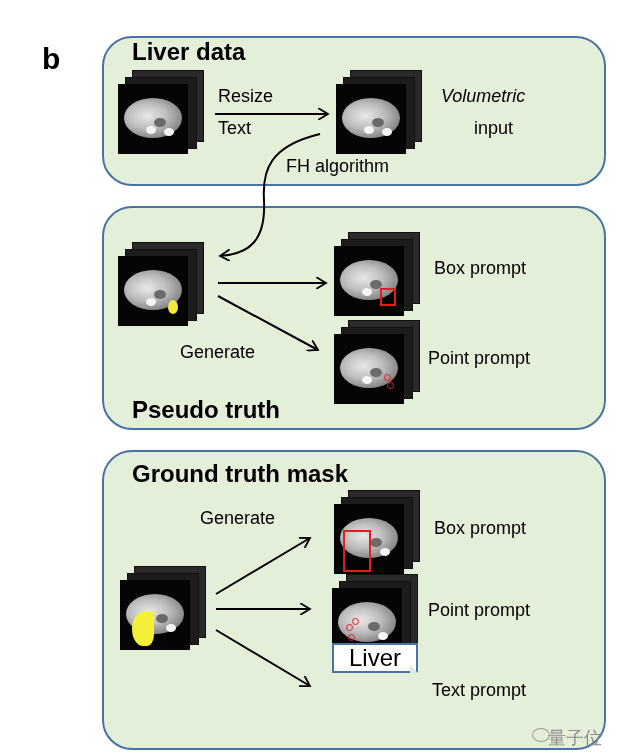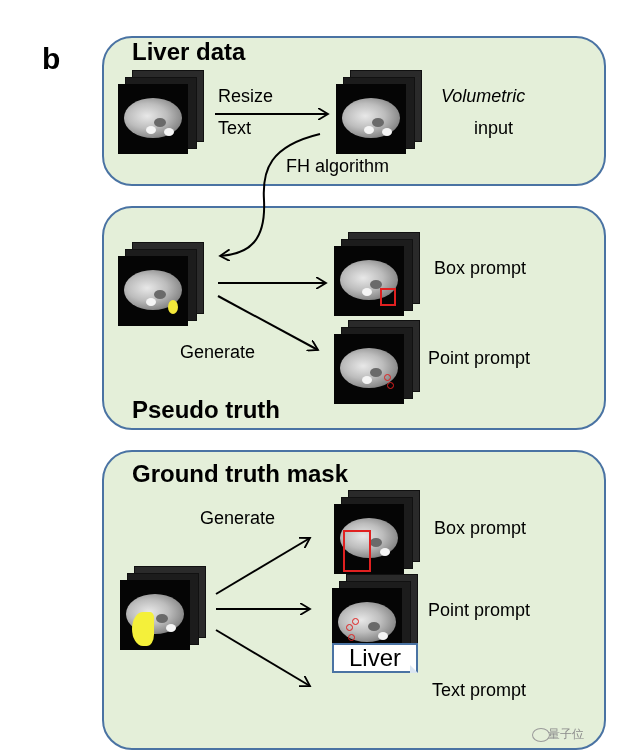--- a/index.html
+++ b/index.html
@@ -20,21 +20,21 @@
   .cube .org2{position:absolute;left:40px;top:30px;width:10px;height:8px;background:#f5f5f5;border-radius:50%;}
   .cube .org3{position:absolute;left:30px;top:20px;width:12px;height:9px;background:#6a6a6a;border-radius:50%;}
   .mask-kidney{position:absolute;left:44px;top:30px;width:10px;height:14px;background:#f4e83a;border-radius:50% 50% 50% 50%;}
   .mask-liver{position:absolute;left:6px;top:18px;width:22px;height:34px;background:#f4f03a;border-radius:60% 20% 40% 60%;}
   .boxprompt-small{position:absolute;left:40px;top:28px;width:12px;height:14px;border:2px solid #e02020;}
   .boxprompt-liver{position:absolute;left:3px;top:12px;width:24px;height:38px;border:2px solid #e02020;}
   .pt{position:absolute;width:5px;height:5px;border:1.5px solid #e02020;border-radius:50%;}
   .textbox{position:absolute;left:332px;top:643px;width:86px;height:30px;background:#fff;border:2px solid #4a73a3;box-sizing:border-box;font-size:24px;text-align:center;line-height:26px;}
   .textbox:after{content:"";position:absolute;right:-2px;bottom:-2px;width:0;height:0;border-left:8px solid #dbe6f1;border-top:8px solid transparent;}
   svg.arrows{position:absolute;left:0;top:0;width:640px;height:756px;pointer-events:none;}
-  .watermark{position:absolute;left:548px;top:726px;font-size:12px;color:#8a8a8a;}
+  .watermark{position:absolute;left:548px;top:726px;font-size:18px;color:#8a8a8a;}
   .wm-icon{position:absolute;left:532px;top:728px;width:16px;height:12px;border:1.5px solid #9a9a9a;border-radius:50%;}
 </style>
 </head>
 <body>
 
 <div class="panel-label">b</div>
 
 <div class="panel" id="p1"></div>
 <div class="title" style="left:132px;top:38px;">Liver data</div>
 

